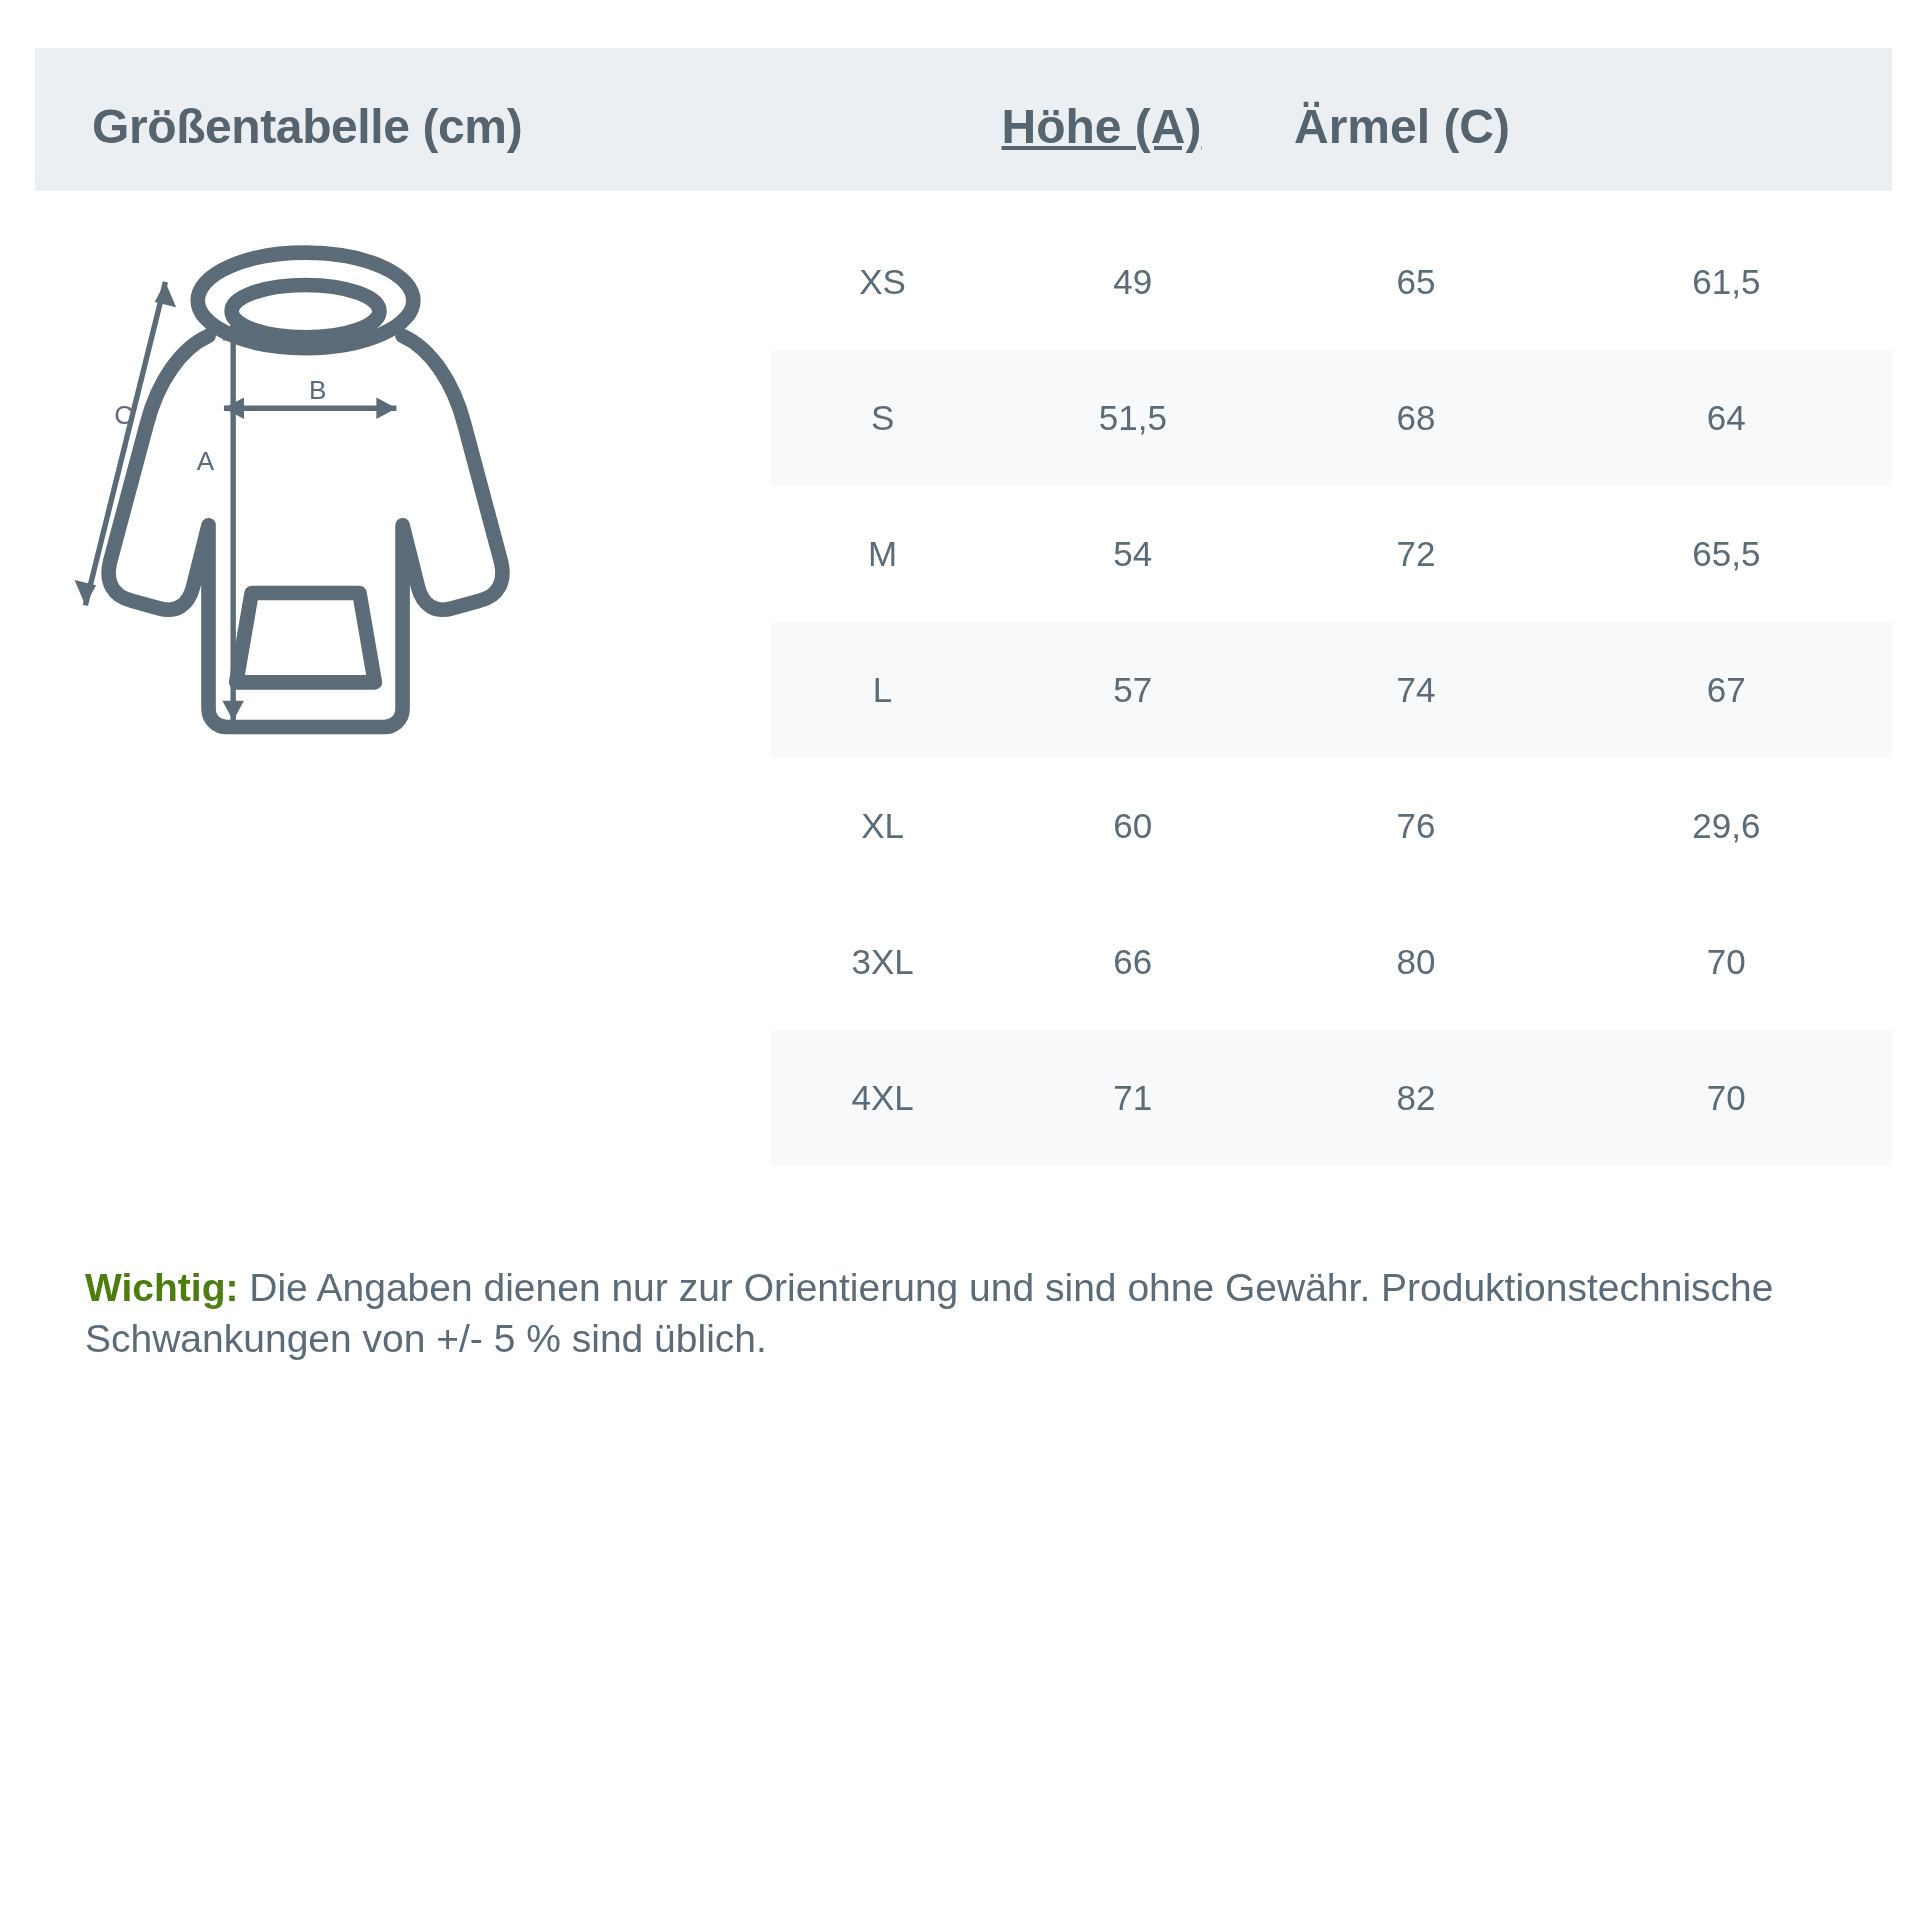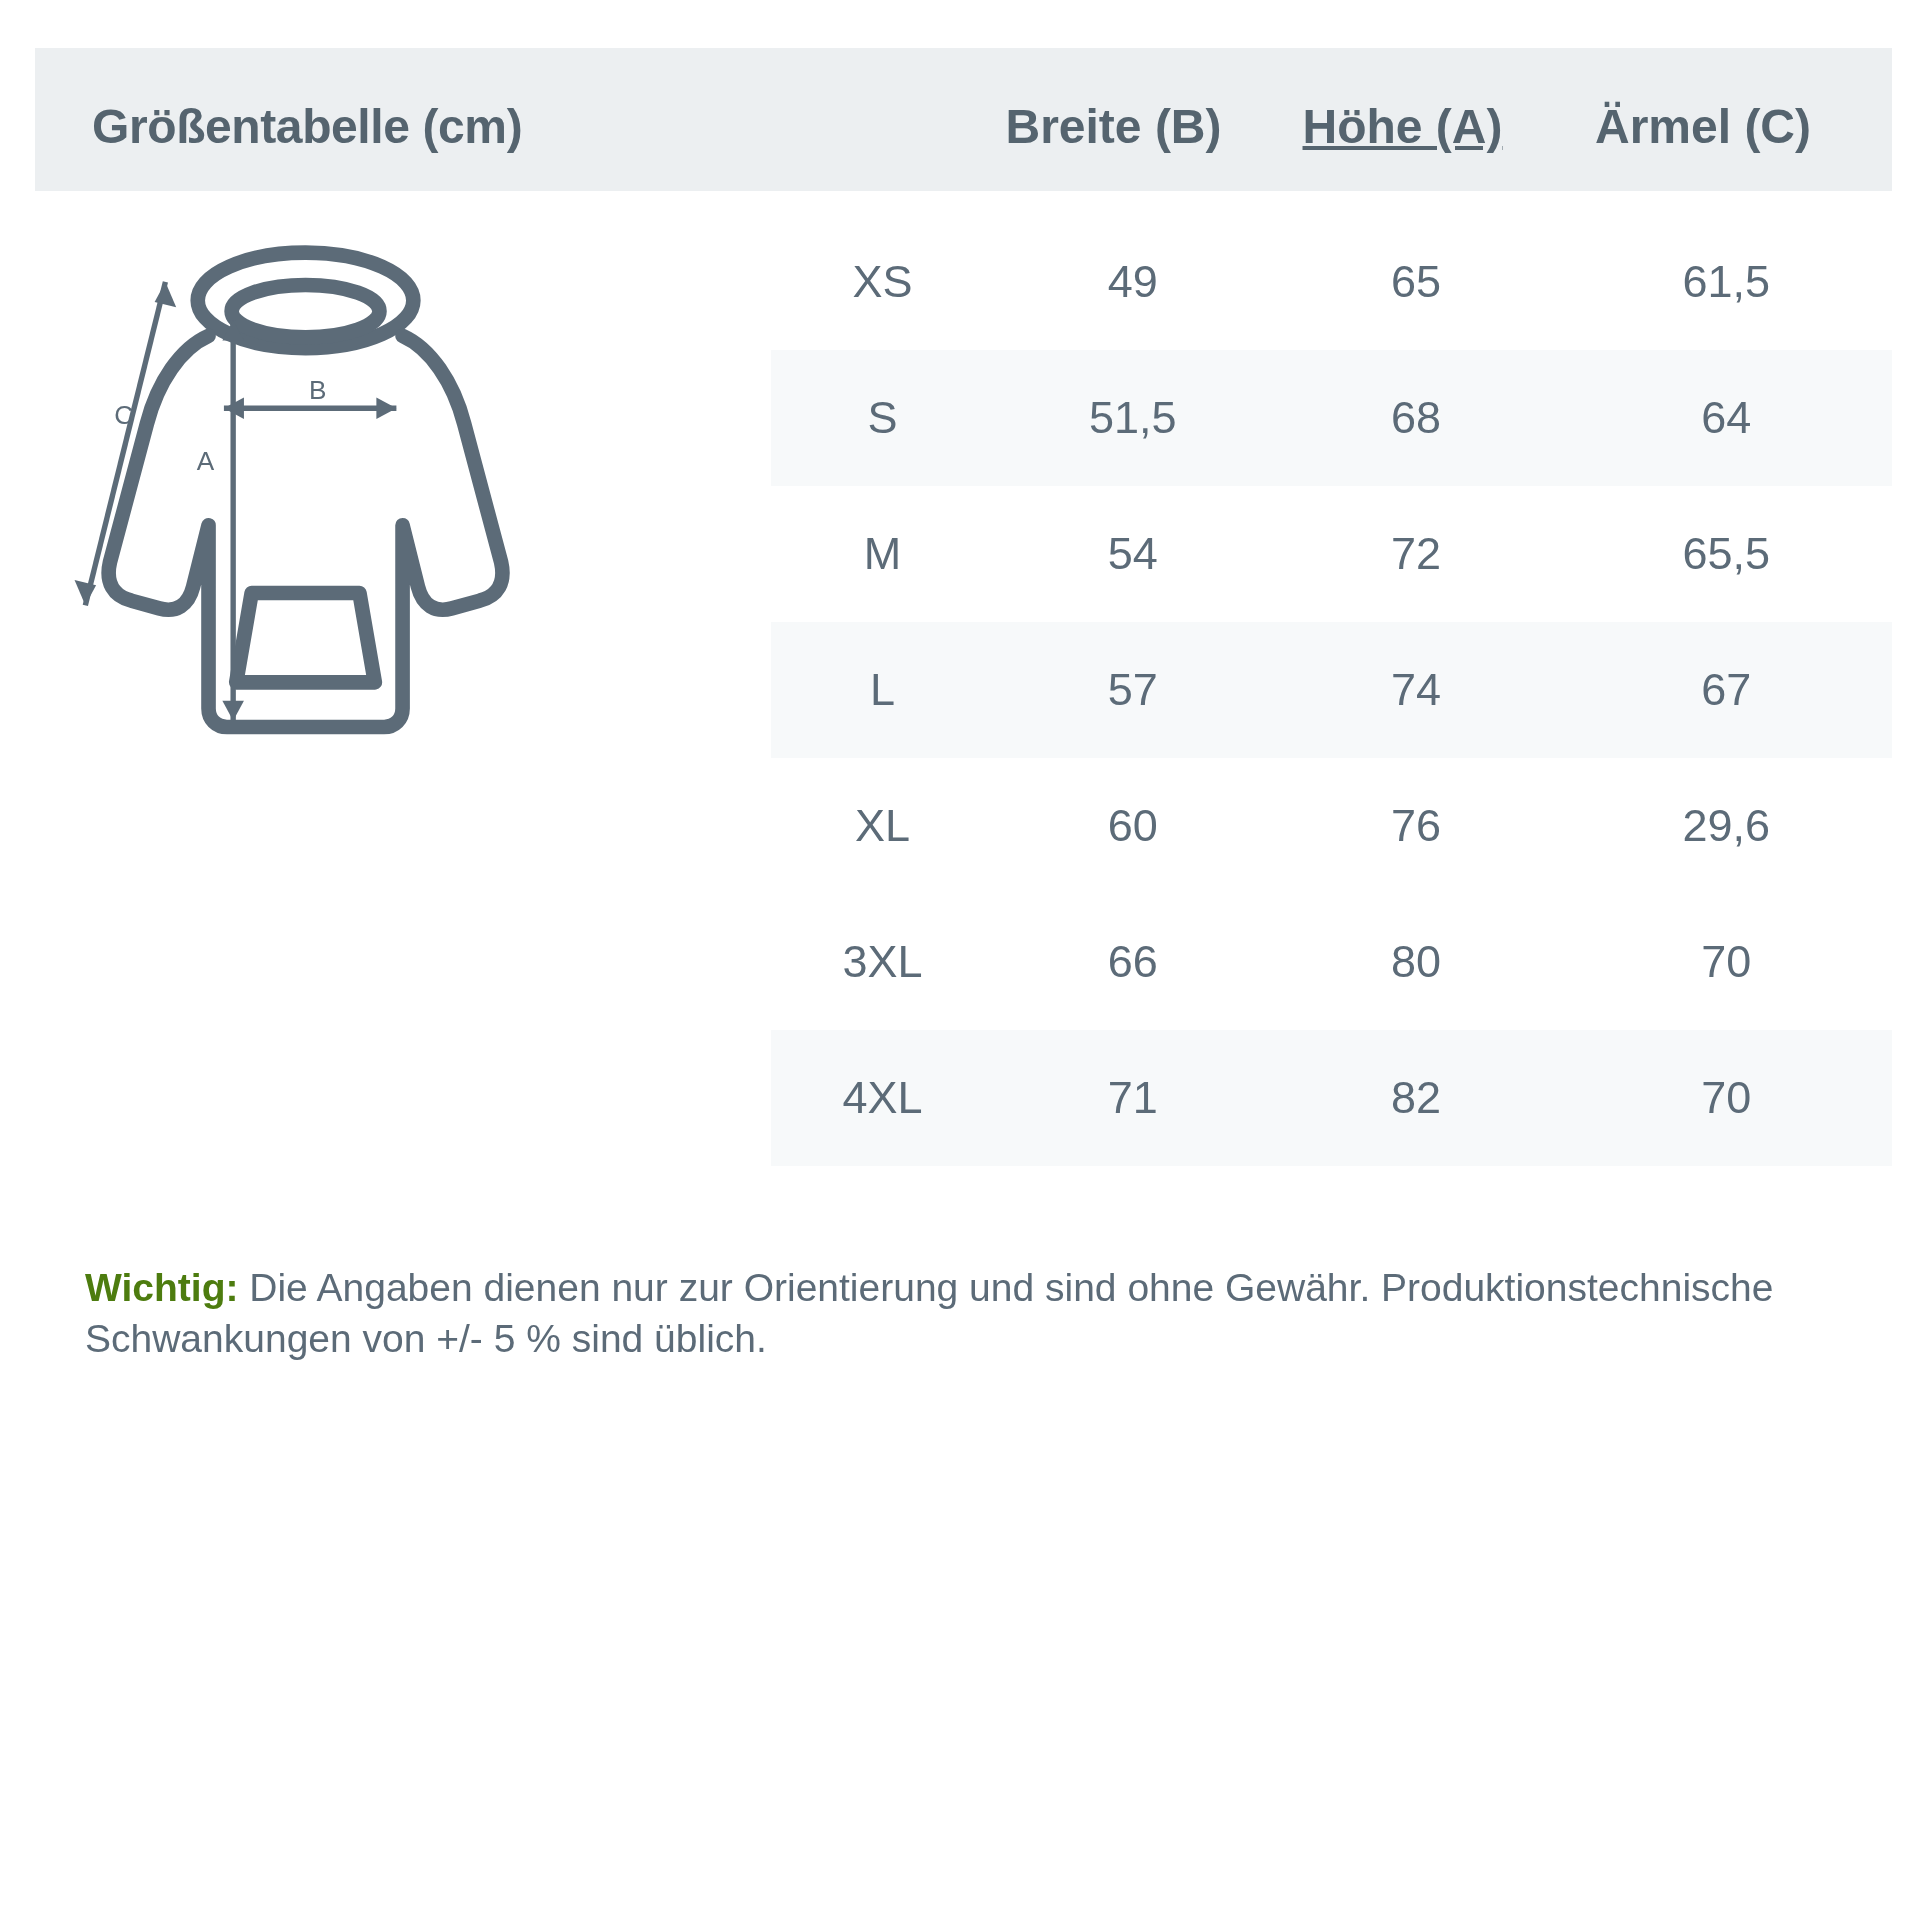--- a/index.html
+++ b/index.html
@@ -73,21 +73,21 @@
   .size-table {
     position: absolute;
     left: 771px;
     top: 214px;
     width: 1121px;
     border-collapse: collapse;
   }
   .size-table tr { height: 136px; }
   .size-table tr.alt { background: #f7f9fa; }
   .size-table td {
-    font-size: 45px;
+    font-size: 35px;
     color: #5c6b78;
     text-align: center;
     vertical-align: middle;
     padding: 0;
   }
   .col-size  { width: 223px; }
   .col-b     { width: 277px; }
   .col-a     { width: 289px; }
   .col-c     { width: 331px; }
 
@@ -109,21 +109,20 @@
 </head>
 <body>
 
 <div id="page">
 
   <div class="header-band"></div>
 
   <div class="header-title">Größentabelle (cm)</div>
 
   <div class="header-cols">
-    <div class="header-col hc-b">Breite (B)</div>
     <div class="header-col hc-a">Höhe (A)</div>
     <div class="header-col hc-c">Ärmel (C)</div>
   </div>
 
   <div class="illustration">
     <svg width="693" height="570" viewBox="0 0 900 740" xmlns="http://www.w3.org/2000/svg">
       <g fill="none" stroke="#5c6b78" stroke-width="19" stroke-linejoin="round" stroke-linecap="round">
 
         <ellipse cx="302" cy="90" rx="140" ry="62"></ellipse>
 

